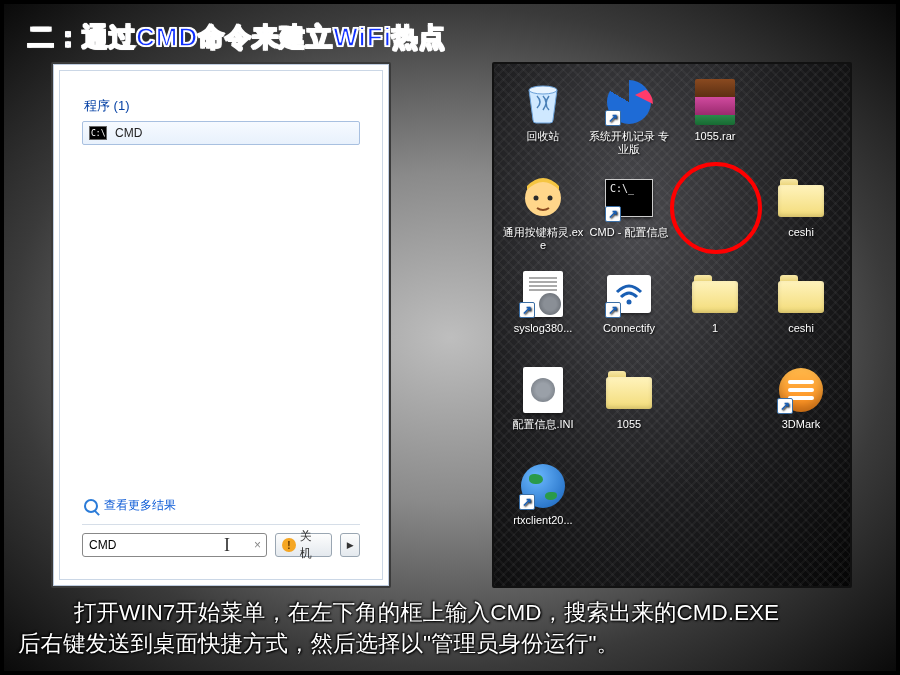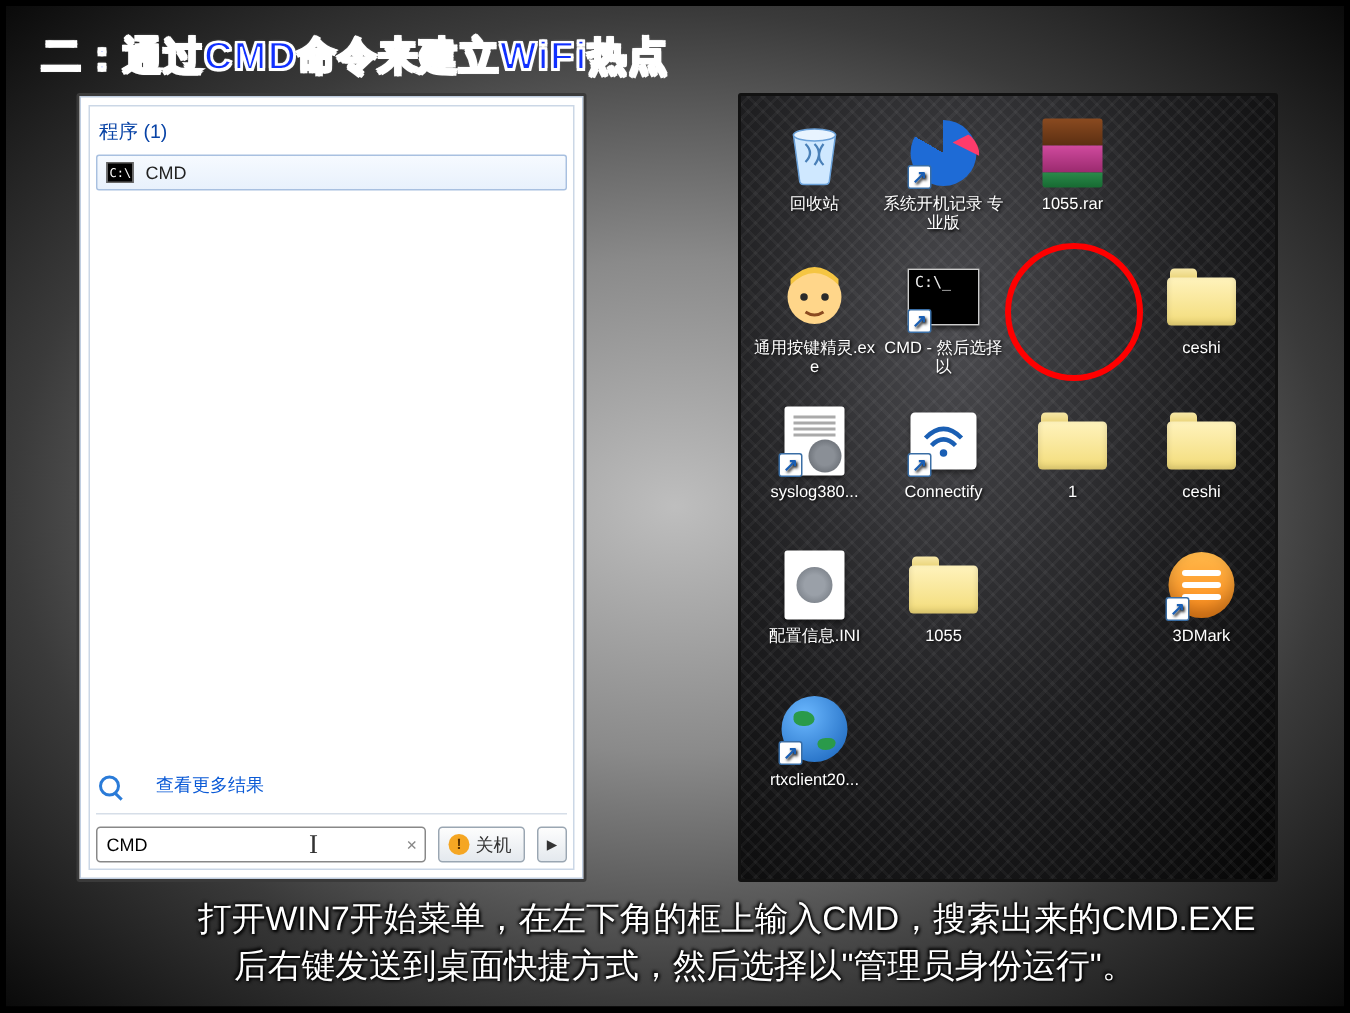--- a/index.html
+++ b/index.html
@@ -33,21 +33,21 @@
   border: 2px solid #3a3a3a;
   border-radius: 2px;
   box-shadow: inset 0 0 0 1px #bfcde0;
   padding: 6px;
 }
 .start-inner {
   width: 100%; height: 100%;
   background: #fff;
   border: 1px solid #cbd7e6;
   display: flex; flex-direction: column;
-  padding: 4px;
+  padding: 22px;
 }
 .programs-header {
   color: #0843a6; font-size: 13px;
   padding: 4px 2px 6px 2px;
 }
 .program-item {
   display: flex; align-items: center;
   gap: 8px;
   padding: 4px 6px;
   border: 1px solid #a8c0e0;
@@ -59,21 +59,21 @@
   background: #000;
   border: 1px solid #666;
   position: relative;
   display: flex; align-items: center; justify-content: flex-start;
   color: #fff; font-size: 8px; font-family: monospace;
   padding-left: 1px;
 }
 .program-label { font-size: 12px; color: #222; }
 .spacer { flex: 1; }
 .more-results {
-  display: flex; align-items: center; gap: 24px;
+  display: flex; align-items: center; gap: 6px;
   color: #0b5ad6; font-size: 12px;
   padding: 6px 2px 10px 2px;
 }
 .mag-icon {
   width: 14px; height: 14px;
   border: 2px solid #2a7bd8; border-radius: 50%;
   position: relative;
 }
 .mag-icon::after {
   content: ''; position: absolute;
@@ -225,23 +225,22 @@
   border-radius: 50%;
   pointer-events: none;
 }
 
 .caption {
   position: absolute;
   left: 0; right: 4px; bottom: 6px;
   color: #fff;
   font-size: 22.5px;
   line-height: 1.35;
-  padding: 4px 14px 6px 31px;
+  padding: 4px 14px 6px 14px;
   text-shadow: 1px 1px 2px #000, -1px -1px 2px #000, 0 0 3px #000;
-  text-align: center;
 }
 .caption .indent { display: inline-block; width: 56px; }
 </style>
 </head>
 <body>
 
 <div class="stage">
   <div class="title">二：通过CMD命令来建立WiFi热点</div>
 
   <div class="start-panel">
@@ -314,21 +313,21 @@
                 <path d="M16 32 Q22 36 28 32" stroke="#8a4a20" stroke-width="2" fill="none"></path>
               </svg></div>
           </div>
           <div class="dicon-label">通用按键精灵.exe</div>
         </div>
         <div class="dicon">
           <div class="ico">
             <div class="cmd-big">C:\_</div>
             <div class="shortcut-badge">↗</div>
           </div>
-          <div class="dicon-label">CMD - 然后选择以</div>
+          <div class="dicon-label">CMD - 配置信息</div>
         </div>
         <div></div>
         <div class="dicon">
           <div class="ico">
             <div class="folder-ico"></div>
           </div>
           <div class="dicon-label">ceshi</div>
         </div>
         <div class="dicon">
           <div class="ico">

